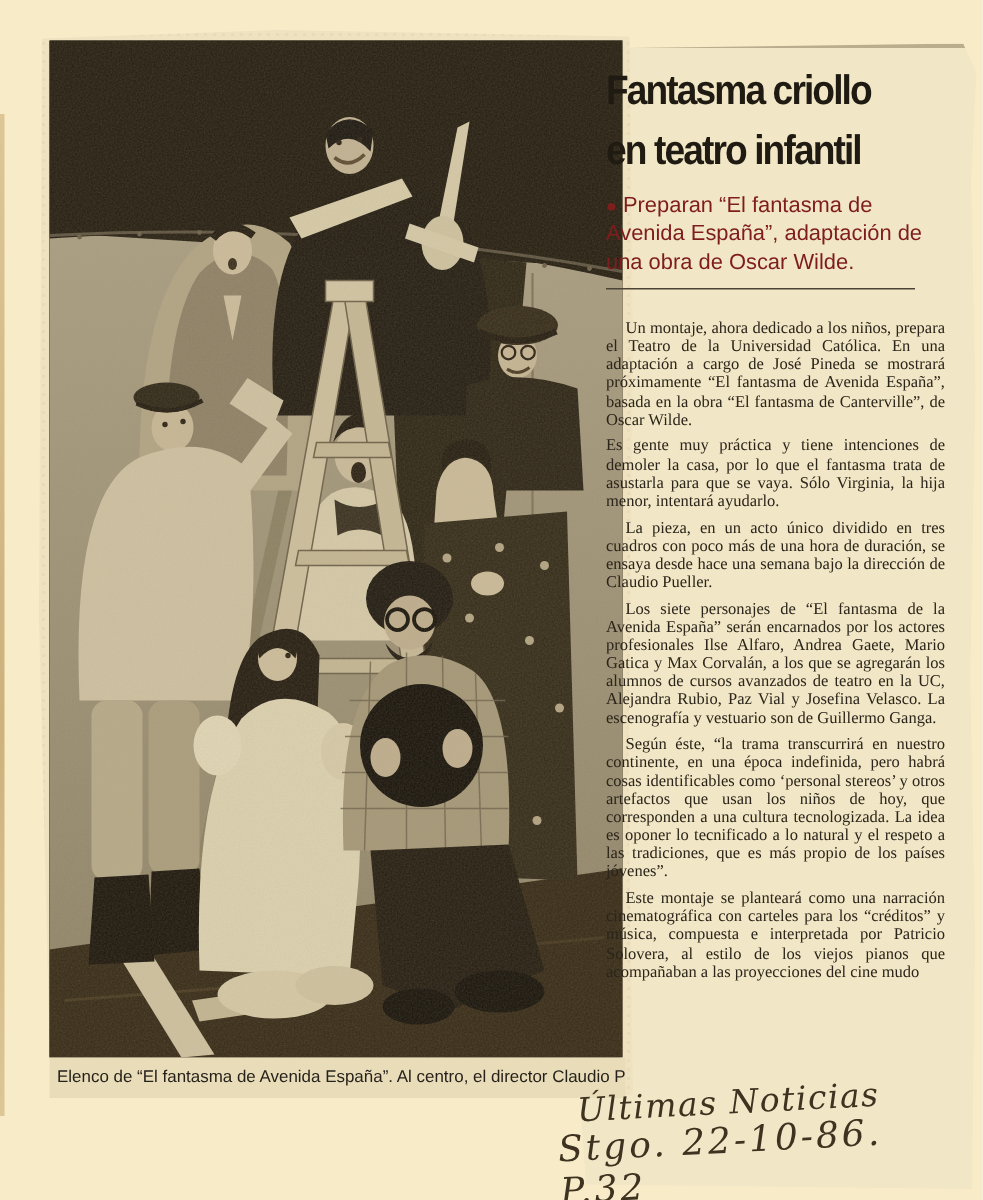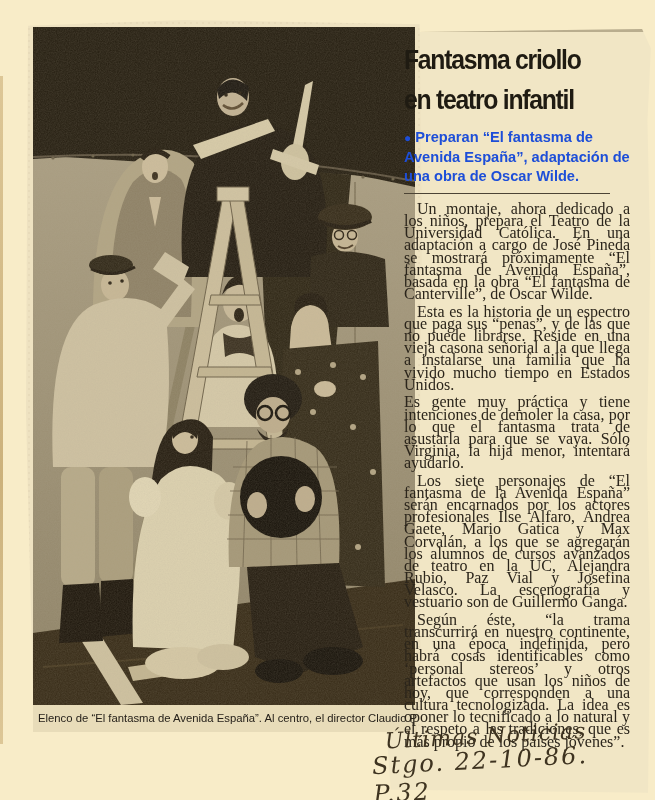--- a/index.html
+++ b/index.html
@@ -30,25 +30,25 @@
   .caption{position:absolute;left:33px;top:705px;width:384px;height:27px;
            background:#e8dcb9;color:#26211a;
            font-family:"Liberation Sans", sans-serif;font-size:11.3px;
            padding:7px 0 0 5px;box-sizing:border-box;white-space:nowrap;overflow:hidden;}
 
   
   .column{position:absolute;left:404px;top:38px;width:226px;color:#262016;}
   .headline{font-family:"Liberation Sans", sans-serif;font-weight:700;
             font-size:27.5px;line-height:36px;letter-spacing:-1.4px;color:#1f1b12;
             transform:scaleX(.9);transform-origin:left top;white-space:nowrap;margin-top:4px;}
-  .subhead{font-family:"Liberation Sans", sans-serif;font-weight:700;
-           font-size:14.6px;line-height:19px;color:#1d4ed8;margin:10px 0 0 0;}
+  .subhead{font-family:"Liberation Sans", sans-serif;font-weight:400;
+           font-size:14.6px;line-height:19px;color:#7f1d1d;margin:10px 0 0 0;}
   .subhead .bullet{font-size:12px;}
   .rule{border:none;border-top:1.5px solid #4c4435;margin:7px 2px 0 0;width:206px;}
-  .body{margin-top:9px;font-size:16px;line-height:12.15px;text-align:justify;color:#2b251b;}
+  .body{margin-top:20px;font-size:11px;line-height:12.15px;text-align:justify;color:#2b251b;}
   .body p{margin:0 0 5.5px 0;text-indent:13px;}
   .body p.noindent{text-indent:0;}
 
   
   .annotation{position:absolute;left:372px;top:722px;width:280px;
               font-family:"DejaVu Serif", serif;font-style:italic;color:#3e3320;
               transform:rotate(-3deg);}
   .annotation .l1{font-size:22px;letter-spacing:1px;margin-left:14px;}
   .annotation .l2{font-size:24px;letter-spacing:2px;margin-top:-2px;}
 </style>
@@ -234,24 +234,25 @@
 
   <div class="caption">Elenco de “El fantasma de Avenida España”. Al centro, el director Claudio Pueller.</div>
 
   <div class="column">
     <div class="headline">Fantasma criollo</div>
     <div class="headline">en teatro infantil</div>
     <p class="subhead"><span class="bullet">●</span> <span>Preparan “El fantasma de Avenida España”, adaptación de una obra de Oscar Wilde.</span></p>
     <hr class="rule">
     <div class="body">
       <p>Un montaje, ahora dedicado a los niños, prepara el Teatro de la Universidad Católica. En una adaptación a cargo de José Pineda se mostrará próximamente “El fantasma de Avenida España”, basada en la obra “El fantasma de Canterville”, de Oscar Wilde.</p>
-      <p>Esta es la historia de un espectro que paga sus “penas”, y de las que no puede librarse. Reside en una vieja casona señorial a la que llega a instalarse una familia que ha vivido mucho tiempo en Estados Unidos.</p>
       <p class="noindent">Es gente muy práctica y tiene intenciones de demoler la casa, por lo que el fantasma trata de asustarla para que se vaya. Sólo Virginia, la hija menor, intentará ayudarlo.</p>
+      <p>La pieza, en un acto único dividido en tres cuadros con poco más de una hora de duración, se ensaya desde hace una semana bajo la dirección de Claudio Pueller.</p>
       <p>Los siete personajes de “El fantasma de la Avenida España” serán encarnados por los actores profesionales Ilse Alfaro, Andrea Gaete, Mario Gatica y Max Corvalán, a los que se agregarán los alumnos de cursos avanzados de teatro en la UC, Alejandra Rubio, Paz Vial y Josefina Velasco. La escenografía y vestuario son de Guillermo Ganga.</p>
       <p>Según éste, “la trama transcurrirá en nuestro continente, en una época indefinida, pero habrá cosas identificables como ‘personal stereos’ y otros artefactos que usan los niños de hoy, que corresponden a una cultura tecnologizada. La idea es oponer lo tecnificado a lo natural y el respeto a las tradiciones, que es más propio de los países jóvenes”.</p>
+      <p>Este montaje se planteará como una narración cinematográfica con carteles para los “créditos” y música, compuesta e interpretada por Patricio Solovera, al estilo de los viejos pianos que acompañaban a las proyecciones del cine mudo</p>
     </div>
   </div>
 
   <div class="annotation">
     <div class="l1">Últimas Noticias</div>
     <div class="l2">Stgo. 22-10-86. P.32</div>
   </div>
 </div>
 
 </body></html>

